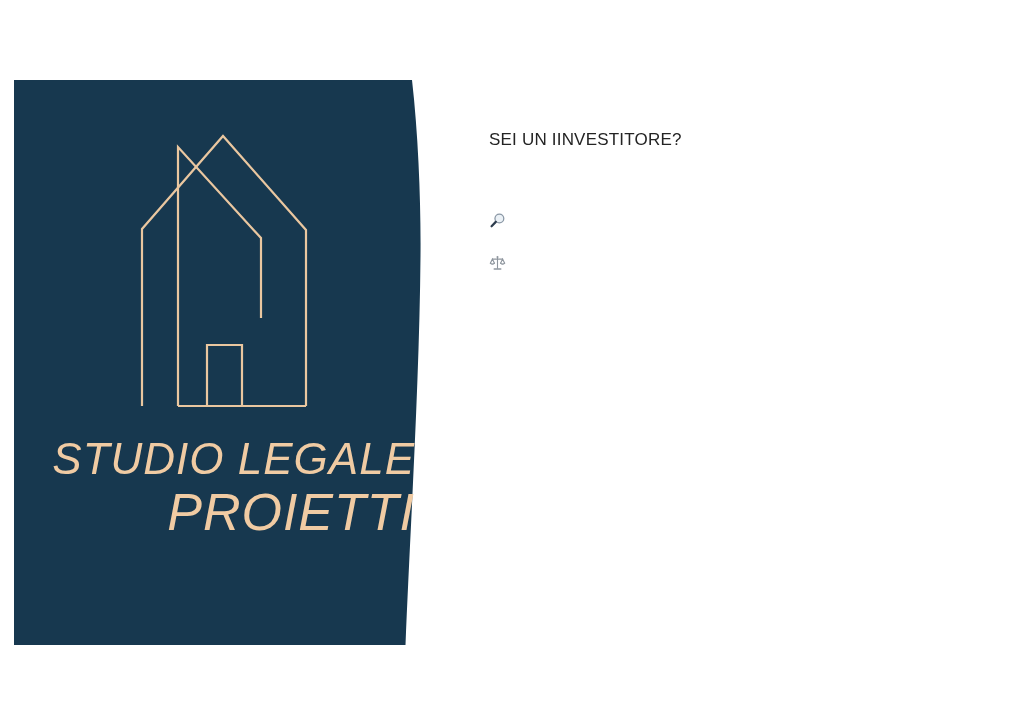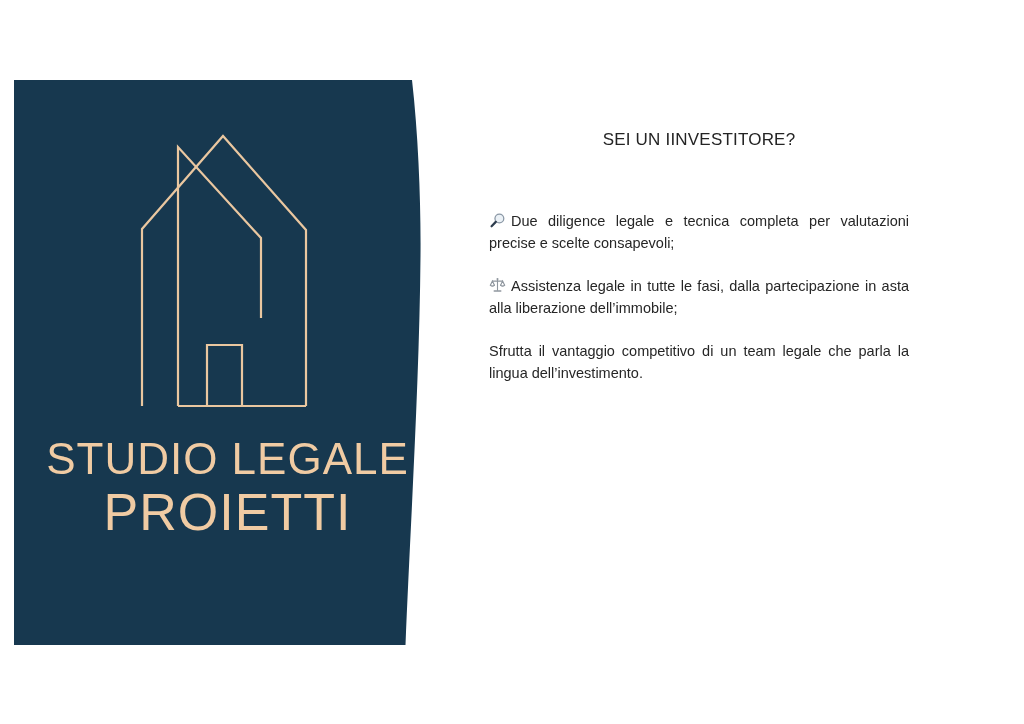--- a/index.html
+++ b/index.html
@@ -6,33 +6,33 @@
   .canvas{
     position:relative;width:1024px;height:724px;background:#ffffff;
     overflow:hidden;font-family:"Liberation Sans",sans-serif;
     margin:0 auto;
   }
   
   .brand-panel{position:absolute;left:0;top:0;width:440px;height:724px;}
   .panel-shape{position:absolute;left:0;top:0;}
   .house-logo{position:absolute;left:139px;top:134px;}
   .brand-line{
-    position:absolute;left:40px;width:375px;text-align:center;
-    color:#f0cba3;line-height:1;white-space:nowrap;
+    position:absolute;left:40px;width:375px;text-align:right;
+    color:#f0cba3;line-height:1;white-space:nowrap;font-style:italic;
   }
   .brand-line1{top:437px;font-size:44px;letter-spacing:1px;font-weight:400;}
   .brand-line2{top:486px;font-size:52px;letter-spacing:1px;font-weight:400;}
   
   .content{
     position:absolute;left:489px;top:128px;width:420px;
     color:#262626;font-size:14.5px;line-height:22px;
   }
   .content h1{
     margin:0 0 58px 0;font-size:17px;line-height:24px;font-weight:400;
-    text-align:center;color:#242424;letter-spacing:.2px;
+    color:#242424;letter-spacing:.2px;
   }
   .content p{margin:0 0 21px 0;text-align:justify;}
   .content p.closing{margin-bottom:0;}
   .ic{
     display:inline-block;width:17px;height:17px;vertical-align:-3px;
     margin-right:5px;
   }
   .ic svg{display:block;width:17px;height:17px;}
 </style>
 </head>
@@ -57,33 +57,32 @@
   </div>
 
   <div class="content">
 
     <h1>SEI UN IINVESTITORE?</h1>
 
 
     <p><span class="ic"><svg viewBox="0 0 20 20">
           <circle cx="12.2" cy="7.6" r="5.2" fill="#dbe6ee" fill-opacity="0.55" stroke="#8a97a5" stroke-width="1.5"></circle>
           <line x1="8" y1="11.6" x2="3" y2="16.8" stroke="#2e3d4e" stroke-width="2.6" stroke-linecap="round"></line>
-        </svg></span><span>Due diligence legale e tecnica completa per valutazioni precise e scelte consapevoli;</span></p>
+        </svg></span></p>
 
     <p><span class="ic"><svg viewBox="0 0 20 20">
           <g stroke="#8f969e" stroke-width="1.3" fill="none" stroke-linecap="round">
             <line x1="10" y1="3" x2="10" y2="15.5"></line>
             <line x1="6.2" y1="16.5" x2="13.8" y2="16.5" stroke-width="1.8"></line>
             <line x1="4" y1="4.8" x2="16" y2="4.8"></line>
             <path d="M1.6,9.6 L4,4.8 L6.4,9.6"></path>
             <path d="M13.6,9.6 L16,4.8 L18.4,9.6"></path>
             <path d="M1.6,9.6 Q4,12.2 6.4,9.6" fill="#b6bcc2"></path>
             <path d="M13.6,9.6 Q16,12.2 18.4,9.6" fill="#b6bcc2"></path>
           </g>
           <circle cx="10" cy="2.4" r="1.2" fill="#8f969e"></circle>
-        </svg></span><span>Assistenza legale in tutte le fasi, dalla partecipazione in asta alla liberazione dell’immobile;</span></p>
+        </svg></span></p>
 
 
 
-    <p class="closing"><span>Sfrutta il vantaggio competitivo di un team legale che parla la lingua dell’investimento.</span></p>
 
   </div>
 </div>
 
 </body></html>

